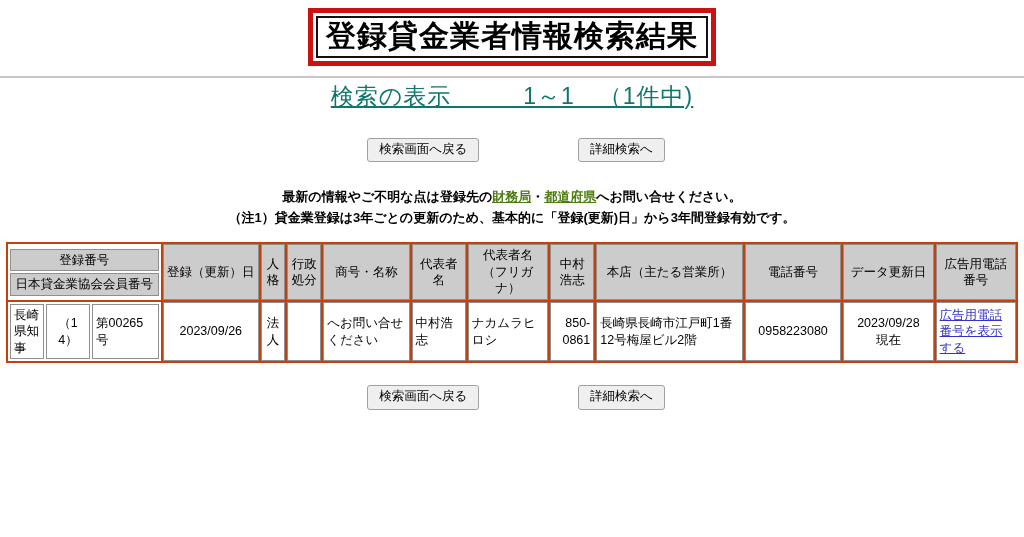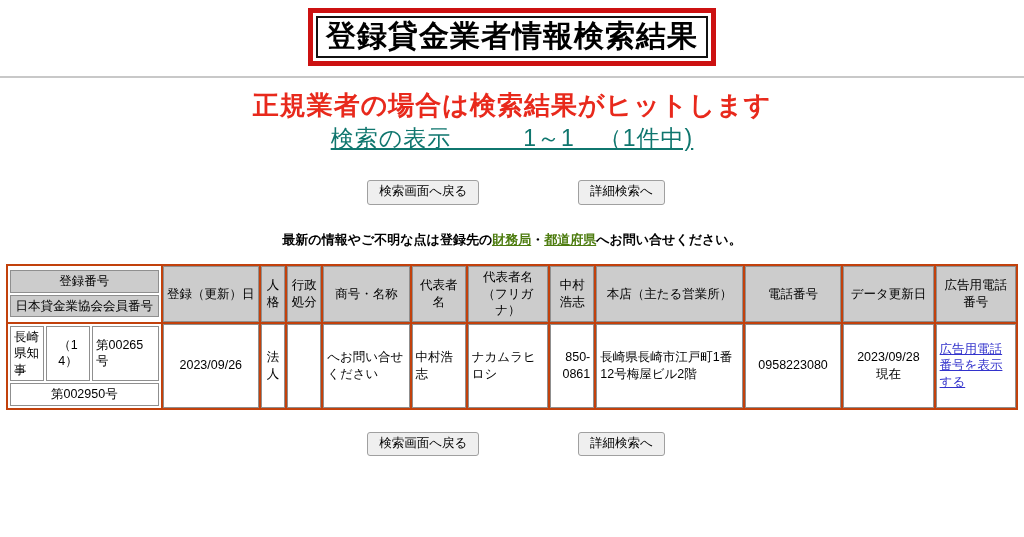--- a/index.html
+++ b/index.html
@@ -172,32 +172,32 @@
   <div class="title-wrap">
     <div class="title-box">
       <div class="title-inner">
         <div class="title-text">登録貸金業者情報検索結果</div>
       </div>
     </div>
   </div>
 
   <hr class="rule">
 
-  <div class="subtitle">正規業者の場合は検索結果がヒットします</div>
   <div class="count-line">
     <a class="count-link" href="#">検索の表示　　　1～1　（1件中)</a>
   </div>
 
   <div class="btn-row">
     <button class="btn" type="button">検索画面へ戻る</button>
     <button class="btn" type="button">詳細検索へ</button>
   </div>
 
   <div class="notes">
     <div><span>最新の情報やご不明な点は登録先の</span><a href="#">財務局</a><span>・</span><a href="#">都道府県</a><span>へお問い合せください。</span></div>
+    <div>（注1）貸金業登録は3年ごとの更新のため、基本的に「登録(更新)日」から3年間登録有効です。</div>
   </div>
 
   <div class="table-wrap">
     <table class="result">
       <colgroup>
         <col style="width:152px">
         <col style="width:96px">
         <col style="width:24px">
         <col style="width:34px">
         <col style="width:86px">
@@ -244,23 +244,20 @@
               <col style="width:34px">
               <col style="width:44px">
               <col style="width:auto">
             </colgroup>
             <tbody>
                   <tr>
               <td class="l">長崎県知事</td>
               <td class="c">（14）</td>
               <td class="l">第00265号</td>
             </tr>
-            <tr>
-              <td class="c" colspan="3">第002950号</td>
-            </tr>
           </tbody>
               </table>
         </td>
         <td class="c">2023/09/26</td>
         <td class="c vert">法人</td>
         <td class="c"></td>
         <td class="l">へお問い合せください</td>
         <td class="l">中村浩志</td>
         <td class="l">ナカムラヒロシ</td>
         <td class="r"><span>850-</span><br><span>0861</span></td>

